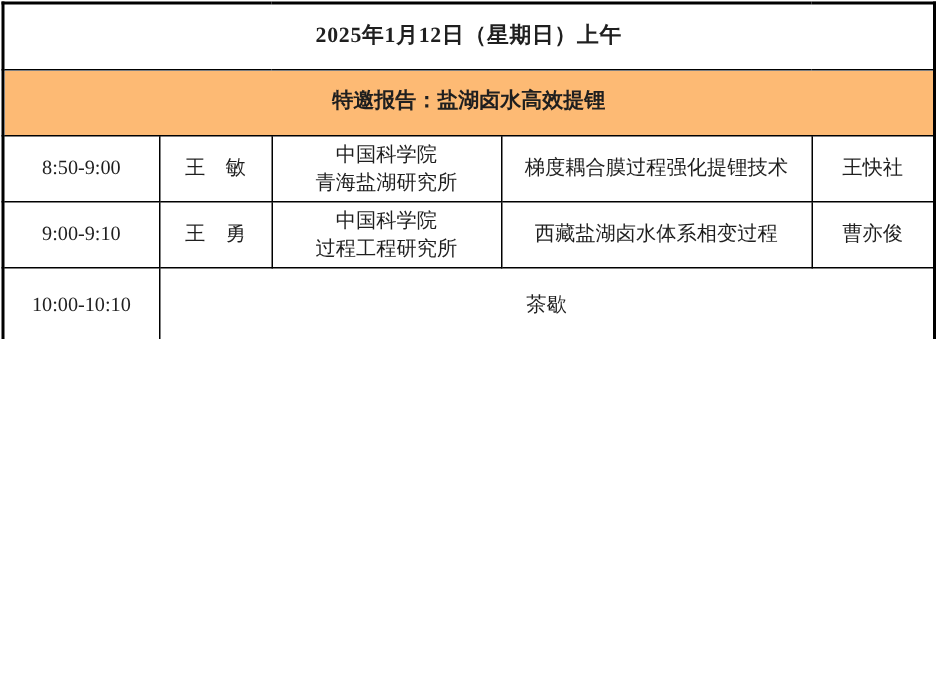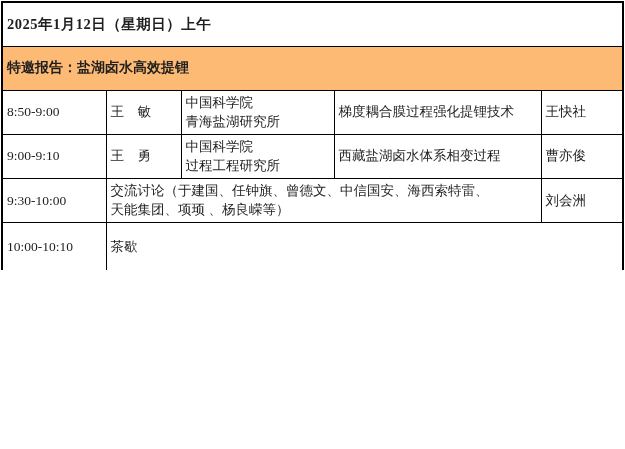--- a/index.html
+++ b/index.html
@@ -20,21 +20,21 @@
     padding-left: 1px;
   }
   table.schedule {
     border-collapse: collapse;
     width: 622px;
     table-layout: fixed;
     color: #1f1f1f;
   }
   table.schedule td {
     border: 1px solid #000000;
-    text-align: left;
+    text-align: center;
     vertical-align: middle;
     padding: 2px 4px;
     box-sizing: border-box;
     font-size: 13.5px;
     line-height: 1.45;
     white-space: pre-line;
     overflow: hidden;
   }
   
   table.schedule { border-top: 2px solid #000; border-left: 2px solid #000; border-right: 2px solid #000; border-bottom: none; }
@@ -93,26 +93,20 @@
       <td class="time-col">9:00-9:10</td>
       <td>王　勇</td>
       <td>中国科学院
 过程工程研究所</td>
       <td>西藏盐湖卤水体系相变过程</td>
       <td>曹亦俊</td>
     </tr>
 
 
 
-    <tr class="discussion-row">
-      <td class="time-col">9:30-10:00</td>
-      <td colspan="3">交流讨论（于建国、任钟旗、曾德文、中信国安、海西索特雷、
-天能集团、项顼 、杨良嵘等）</td>
-      <td>刘会洲</td>
-    </tr>
 
     <tr class="break-row last-row">
       <td class="time-col">10:00-10:10</td>
       <td colspan="4">茶歇</td>
     </tr>
   </tbody>
     </table>
 </div>
 
 </body></html>

